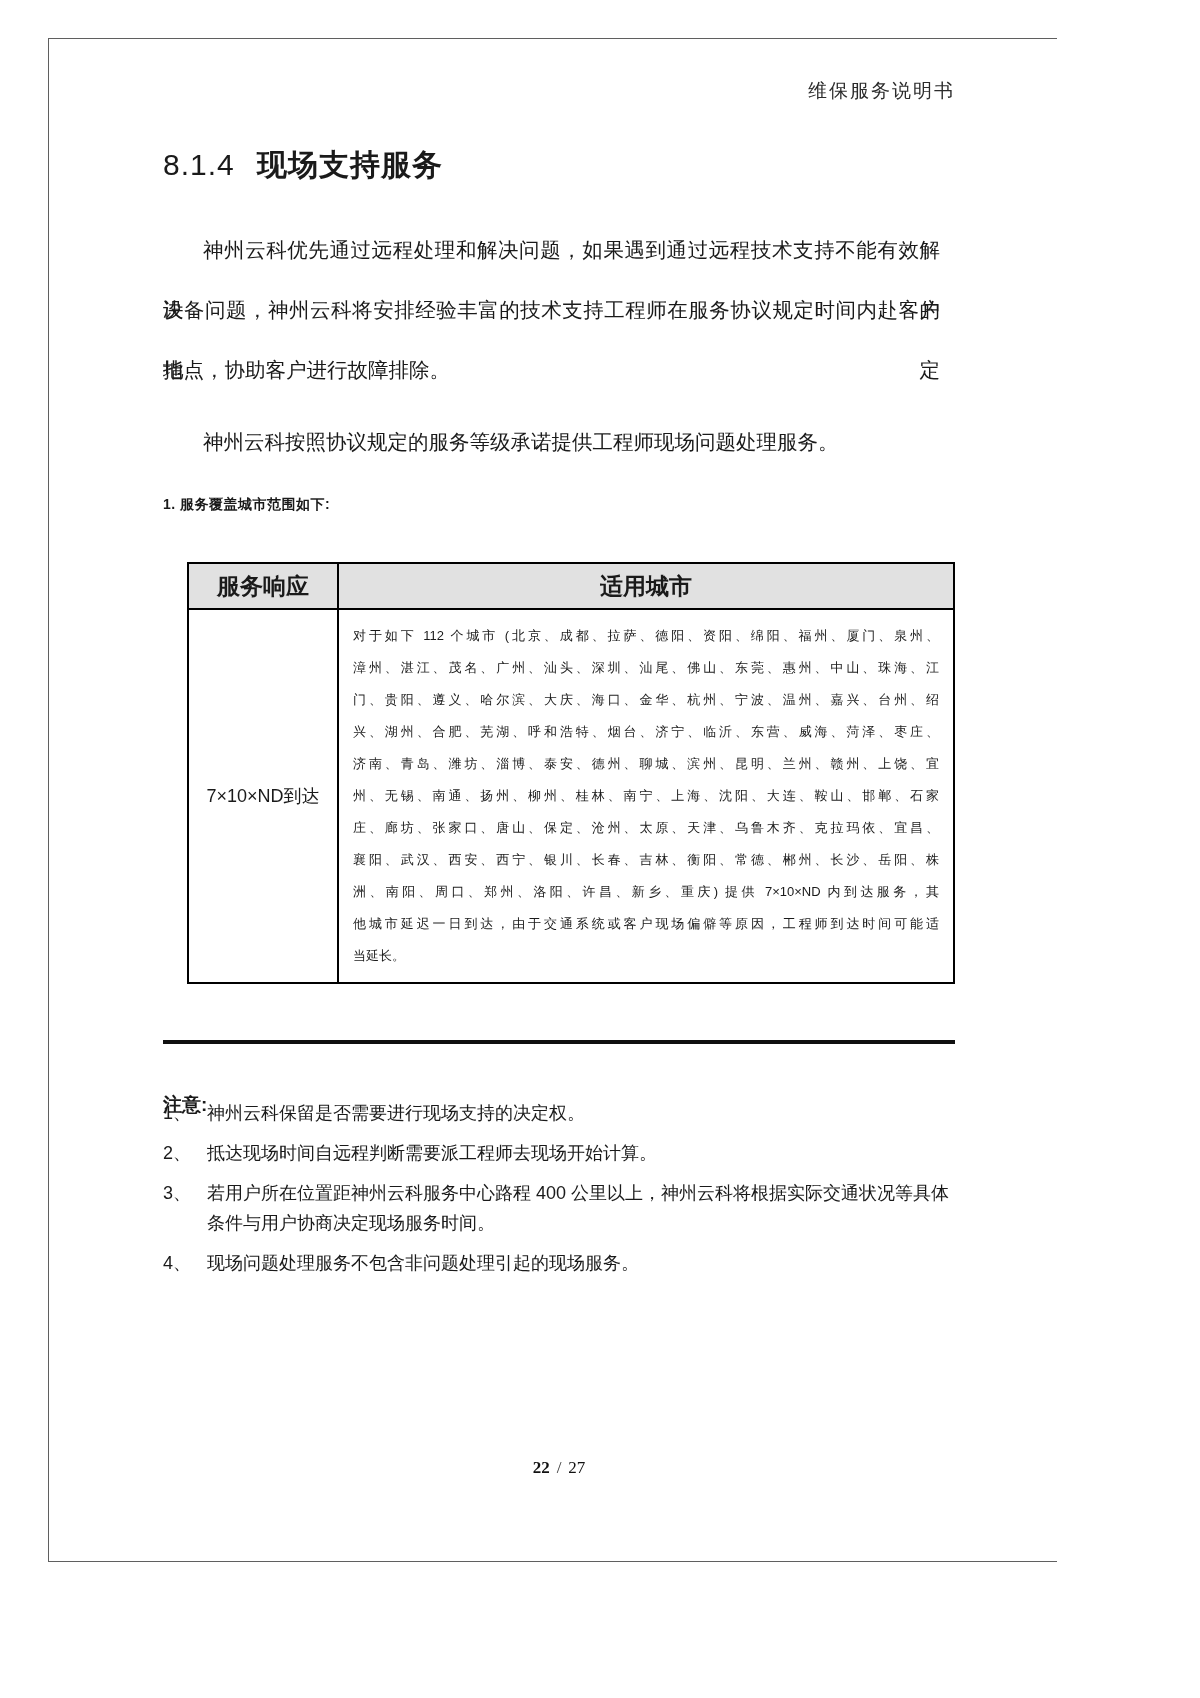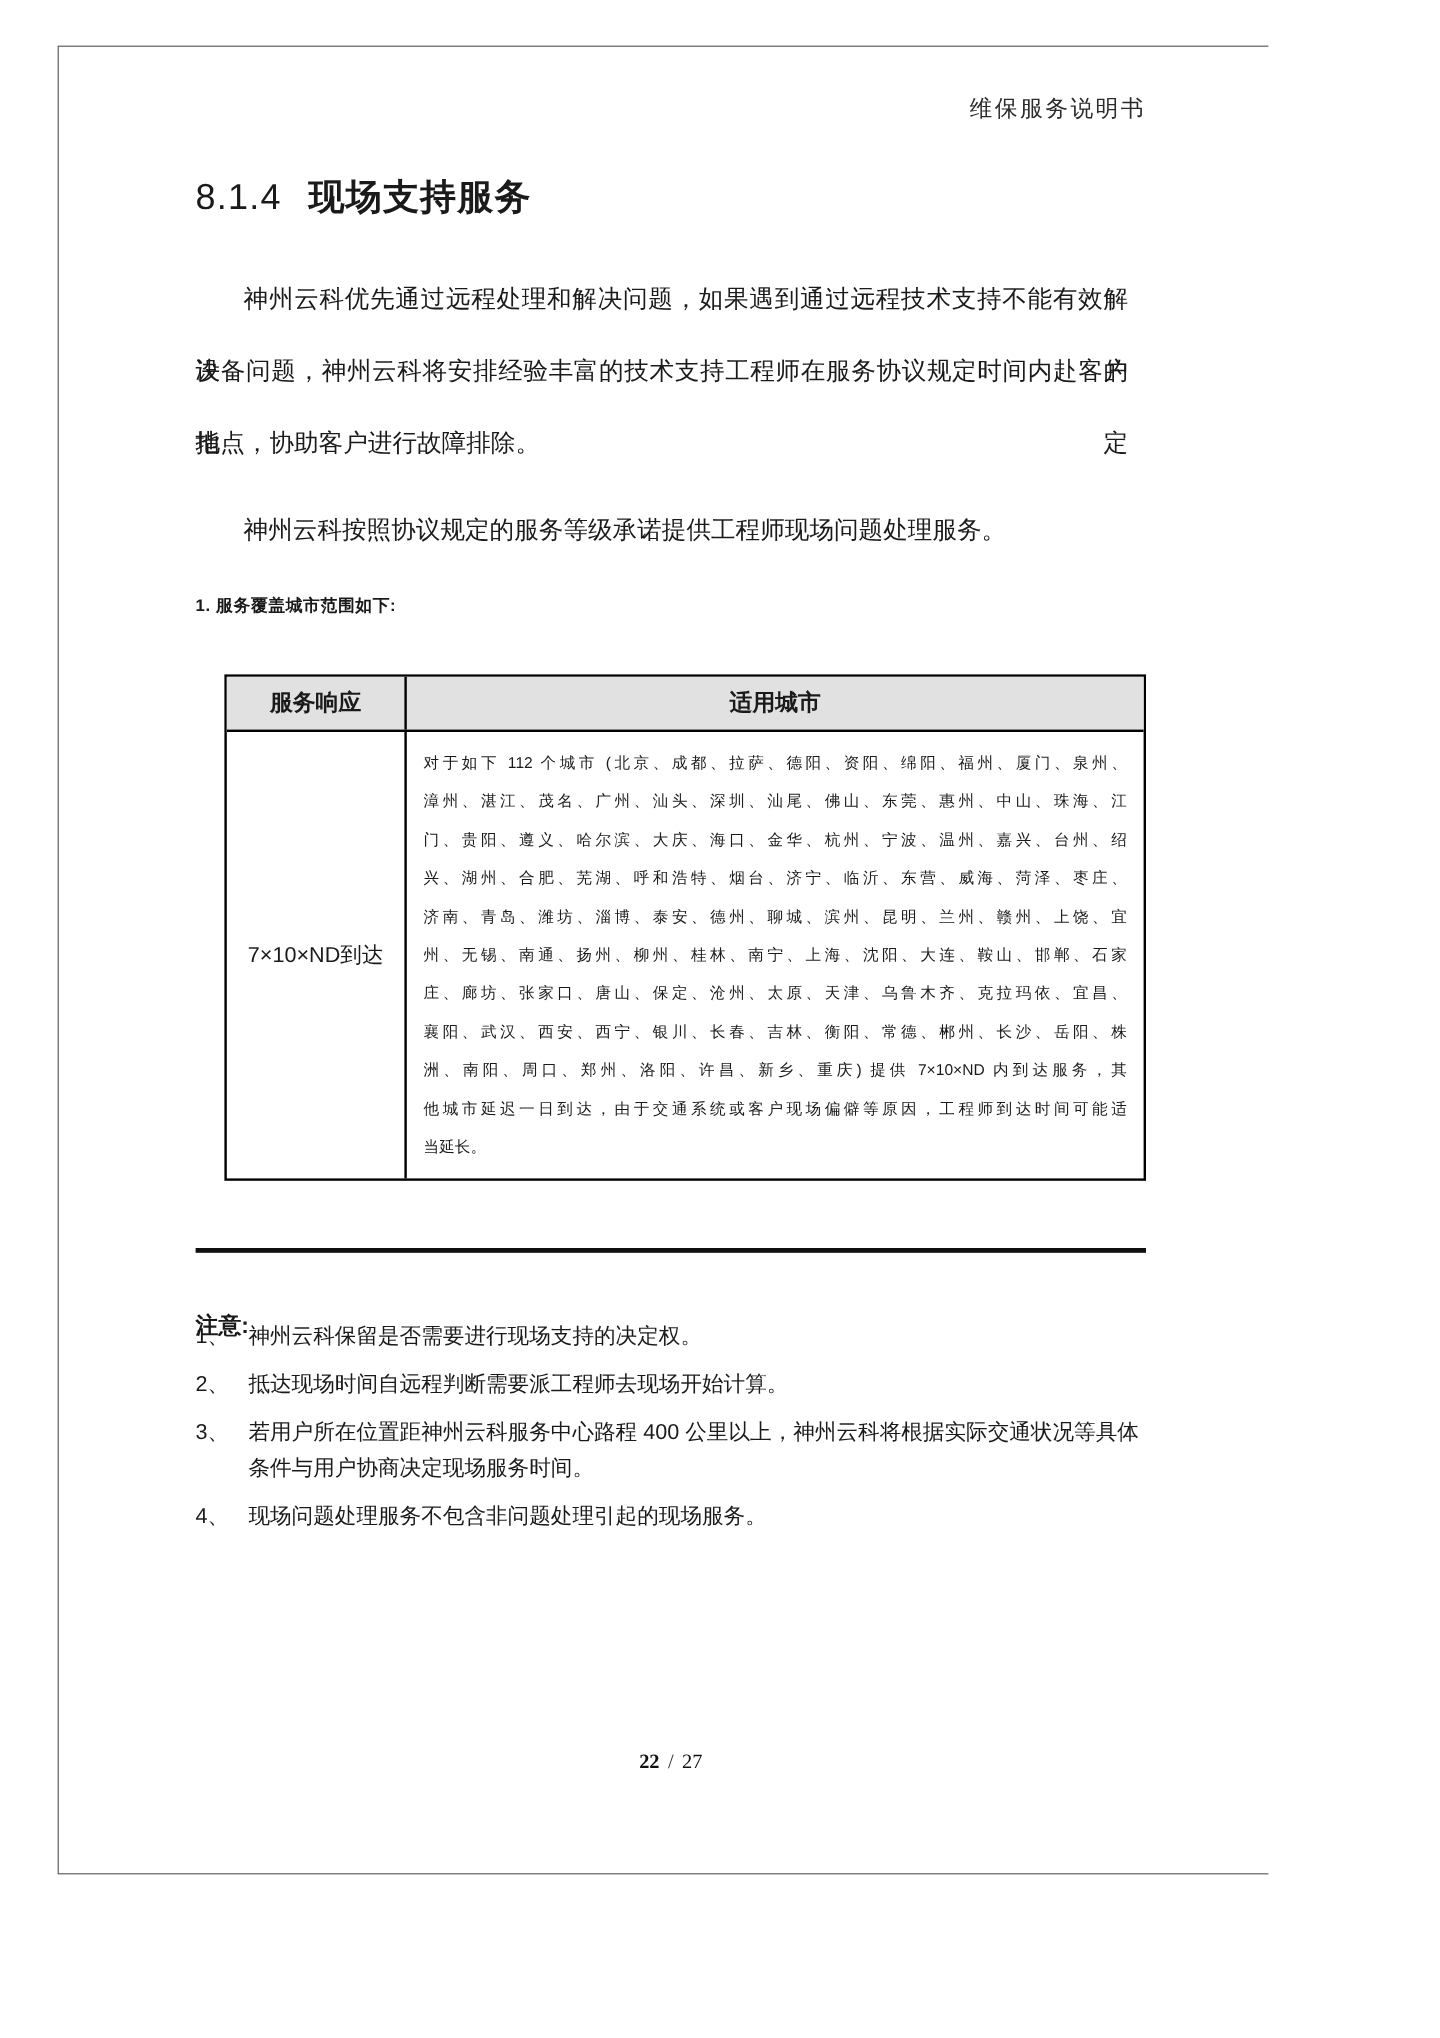--- a/index.html
+++ b/index.html
@@ -30,21 +30,21 @@
   .list-heading { position:absolute; left:163px; top:496px; font-size:14px; font-weight:700; letter-spacing:0.5px; }
 
   .svc-table { position:absolute; left:187px; top:562px; width:768px; border:2px solid #000; box-sizing:border-box; }
   .t-row { display:flex; }
   .t-head { background:#e1e1e1; border-bottom:2px solid #000; }
   .t-cell { box-sizing:border-box; }
   .c1 { width:150px; flex:0 0 150px; border-right:2px solid #000; }
   .c2 { flex:1; }
   .t-head .t-cell {
     height:44px; display:flex; align-items:center; justify-content:center;
-    font-weight:700; font-size:19px;
+    font-weight:700; font-size:23px;
   }
   .t-body .c1 {
     display:flex; flex-direction:row; align-items:center; justify-content:center;
     font-size:18px; line-height:33px;
   }
   .t-body .c2 { padding:10px 14px; font-size:13px; }
   .cities-line { line-height:32px; text-align:justify; text-align-last:justify; }
   .cities-line.last { text-align-last:left; }
 
   .rule { position:absolute; left:163px; top:1040px; width:792px; height:4px; background:#101010; }

